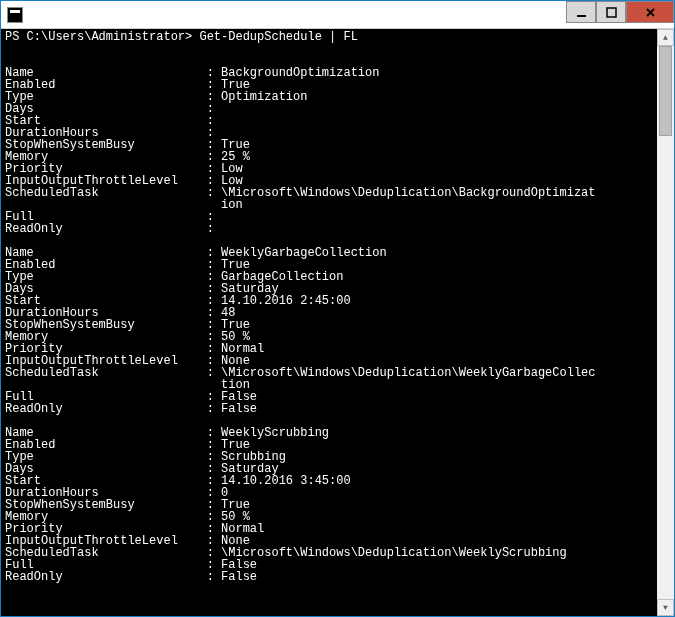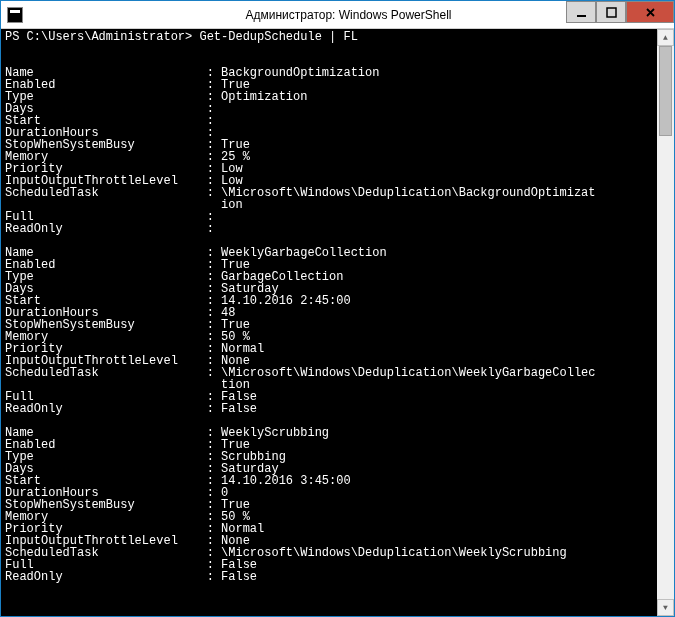--- a/index.html
+++ b/index.html
@@ -143,21 +143,20 @@
       position: absolute;
       bottom: 0;
     }
   </style>
 </head>
 <body>
 
 <div class="window">
   <div class="titlebar">
     <div class="titlebar-icon"></div>
-    <div class="titlebar-title">Администратор: Windows PowerShell</div>
     <div class="titlebar-buttons">
       <div class="tb-btn">
         <svg viewBox="0 0 11 11">
             <rect x="1" y="8" width="9" height="2" fill="#000"></rect>
           </svg>
       </div>
       <div class="tb-btn">
         <svg viewBox="0 0 11 11">
             <rect x="1" y="1" width="9" height="9" fill="none" stroke="#000" stroke-width="1.5"></rect>
           </svg>

